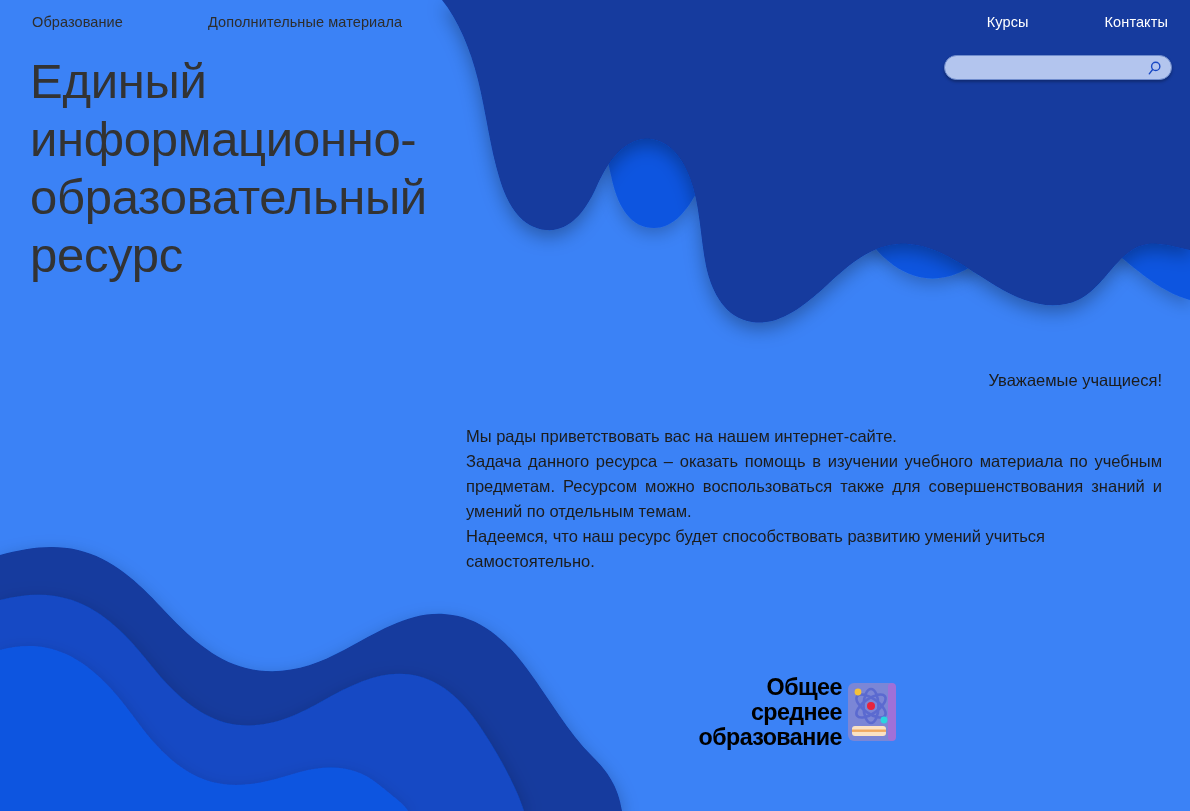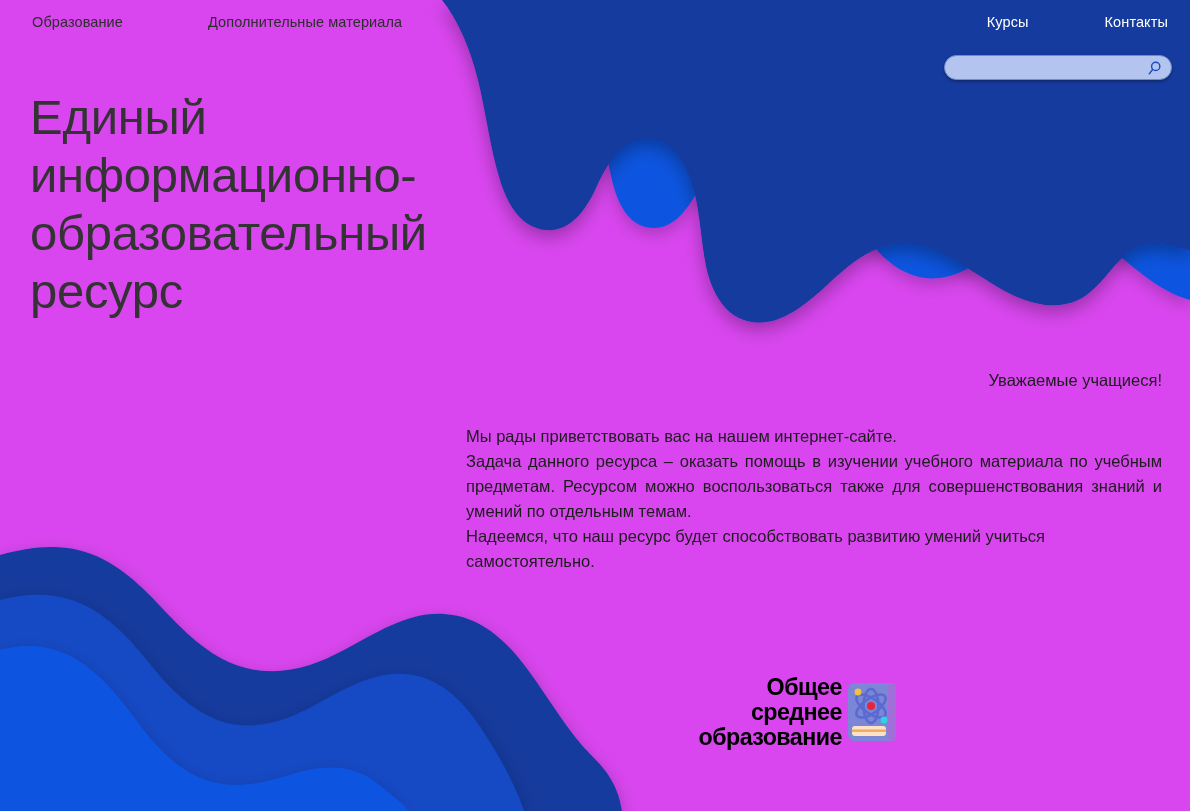--- a/index.html
+++ b/index.html
@@ -10,21 +10,21 @@
     height: 811px;
     overflow: hidden;
     background: #ffffff;
     font-family: "Liberation Sans", "DejaVu Sans", sans-serif;
   }
 
   #page {
     position: relative;
     width: 1190px;
     height: 811px;
-    background: #d946ef;
+    background: #3b82f6;
     overflow: hidden;
   }
 
   
   .waves {
     position: absolute;
     inset: 0;
     width: 1190px;
     height: 811px;
     pointer-events: none;
@@ -107,21 +107,20 @@
     position: absolute;
     top: 52px;
     left: 30px;
     width: 560px;
     font-size: 49px;
     line-height: 58px;
     font-weight: 400;
     color: #333333;
     letter-spacing: -.3px;
     z-index: 4;
-    margin-top: 36px;
   }
 
   
   .content {
     position: absolute;
     top: 371px;
     left: 466px;
     width: 696px;
     z-index: 4;
   }

